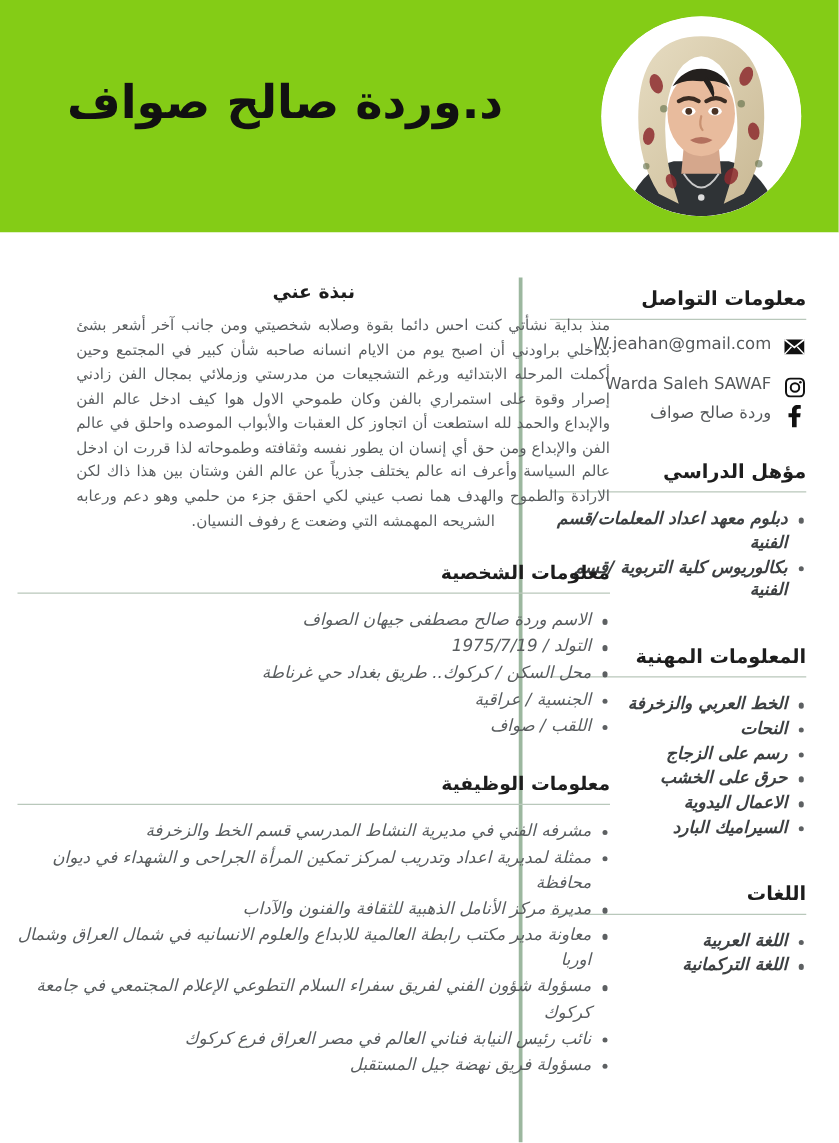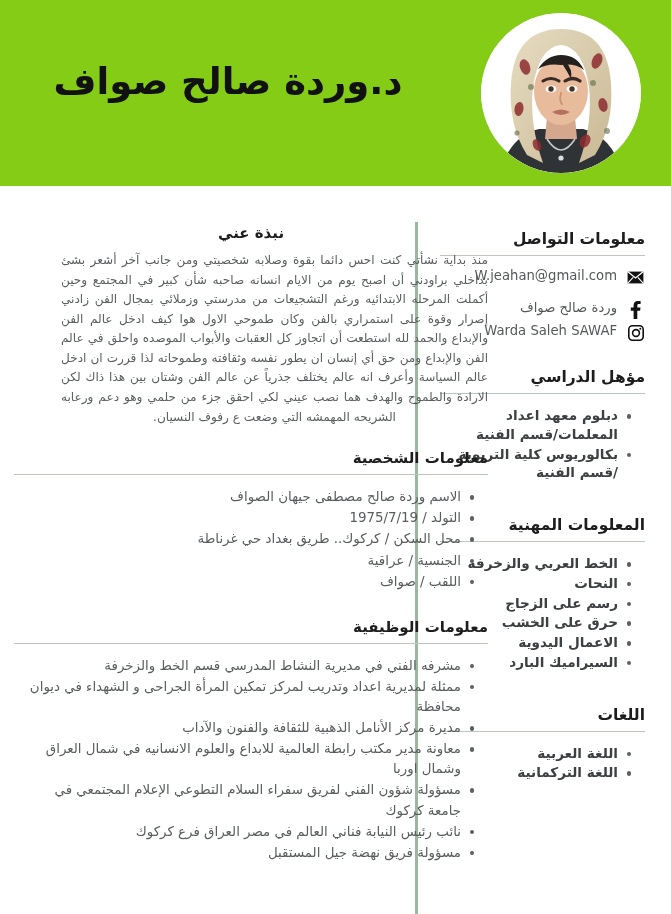--- a/index.html
+++ b/index.html
@@ -145,21 +145,21 @@
     white-space:nowrap;
     direction:ltr;
   }
   .contact-txt.rtl { direction:rtl; }
   .contact-gap { height:9px; }
 
   
   ul.blist {
     list-style:none;
     direction:rtl;
-    margin:12px; padding:0;
+    margin:0; padding:0;font-style:italic;
   }
   ul.blist > li {
     position:relative;
     padding-right:15px;
     margin-bottom:2px;
     text-align:right;
     direction:rtl;
   }
   ul.blist > li::before {
     content:"";
@@ -301,36 +301,36 @@
             </svg>
           </span>
           <span class="contact-txt">W.jeahan@gmail.com</span>
         </div>
 
 
         <div class="contact-gap"></div>
 
         <div class="contact-row">
           <span class="contact-ico">
-            <svg width="11" height="18" viewBox="0 0 11 18" fill="#111" xmlns="http://www.w3.org/2000/svg">
-              <path d="M7.3 18V9.8h2.8l.4-3.2H7.3V4.5c0-.9.3-1.6 1.6-1.6h1.7V.1C10.3.1 9.2 0 8 0 5.4 0 3.6 1.6 3.6 4.2v2.4H.8v3.2h2.8V18h3.7z"></path>
-            </svg>
-          </span>
-          <span class="contact-txt rtl">وردة صالح صواف</span>
-        </div>
-
-        <div class="contact-row">
-          <span class="contact-ico">
             <svg width="16" height="16" viewBox="0 0 16 16" xmlns="http://www.w3.org/2000/svg">
               <rect x="0.8" y="0.8" width="14.4" height="14.4" rx="3.6" fill="none" stroke="#111" stroke-width="1.6"></rect>
               <circle cx="8" cy="8" r="3.4" fill="none" stroke="#111" stroke-width="1.6"></circle>
               <circle cx="12.3" cy="3.7" r="1" fill="#111"></circle>
             </svg>
           </span>
           <span class="contact-txt">Warda Saleh SAWAF</span>
+        </div>
+
+        <div class="contact-row">
+          <span class="contact-ico">
+            <svg width="11" height="18" viewBox="0 0 11 18" fill="#111" xmlns="http://www.w3.org/2000/svg">
+              <path d="M7.3 18V9.8h2.8l.4-3.2H7.3V4.5c0-.9.3-1.6 1.6-1.6h1.7V.1C10.3.1 9.2 0 8 0 5.4 0 3.6 1.6 3.6 4.2v2.4H.8v3.2h2.8V18h3.7z"></path>
+            </svg>
+          </span>
+          <span class="contact-txt rtl">وردة صالح صواف</span>
         </div>
       </div>
 
       <div class="spacer-sm"></div>
 
       <div class="blk">
         <div class="sec-head">مؤهل الدراسي</div>
         <div class="sec-rule"></div>
         <ul class="blist">
           <li>دبلوم معهد اعداد المعلمات/قسم الفنية</li>

